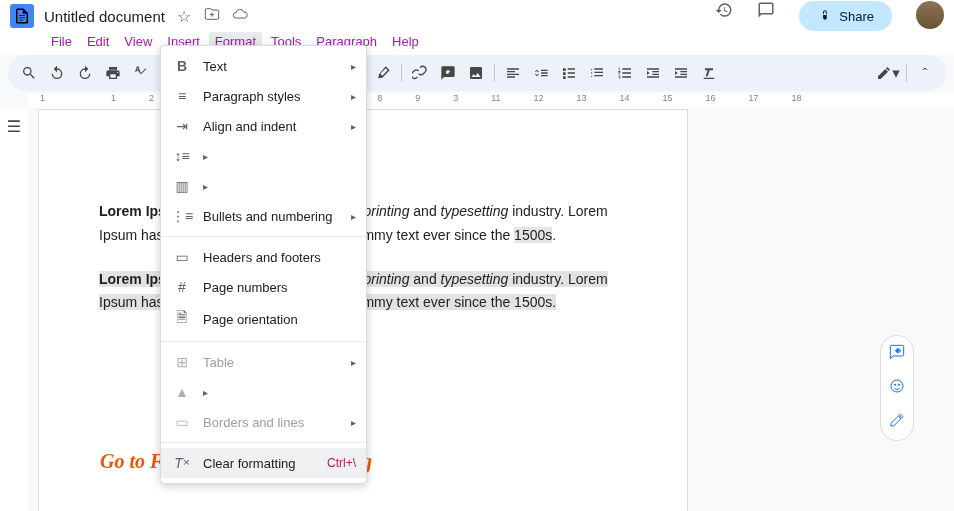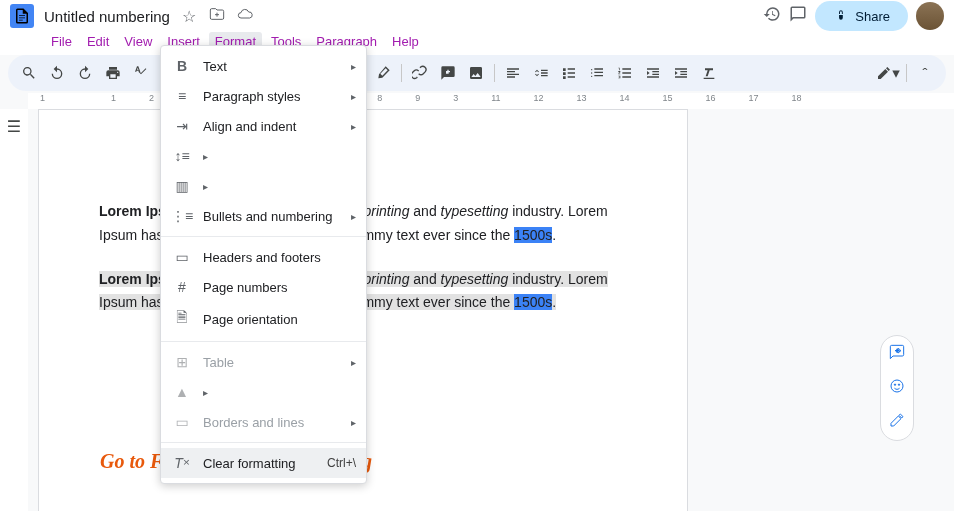--- a/index.html
+++ b/index.html
@@ -3,21 +3,21 @@
 <meta charset="utf-8">
 <style>
 * { margin:0; padding:0; box-sizing:border-box; font-family:Arial,sans-serif; }
 body { width:954px; height:511px; background:#f8f9fa; overflow:hidden; position:relative; }
 .titlebar { display:flex; align-items:center; padding:5px 10px; background:#fff; height:32px; }
 .logo { width:24px; height:24px; background:#4285f4; border-radius:3px; display:flex; align-items:center; justify-content:center; margin-right:10px; }
 .logo svg { fill:#fff; }
 .doctitle { font-size:15px; color:#202124; margin-right:8px; }
 .title-icons span { margin:0 4px; color:#5f6368; cursor:pointer; }
 .spacer { flex:1; }
-.rt { display:flex; align-items:center; gap:8px; }
+.rt { display:flex; align-items:flex-start; gap:24px; }
 .rticon { color:#5f6368; cursor:pointer; }
 .sharebtn { background:#c2e7ff; border-radius:40px; padding:7px 18px; font-size:13px; color:#001d35; display:flex; align-items:center; gap:6px; cursor:pointer; }
 .avatar { width:28px; height:28px; border-radius:50%; background:linear-gradient(#8b7355,#6b5335); }
 .menubar { display:flex; padding:0 40px 4px 45px; background:#fff; gap:3px; font-size:13px; color:#a21caf; }
 .menuitem { padding:2px 6px; cursor:pointer; border-radius:3px; }
 .menuitem.active { background:#e8eaed; }
 .toolbar { display:flex; align-items:center; padding:4px 8px; background:#edf2fa; margin:0 8px; border-radius:24px; height:36px; gap:2px; }
 .tbtn { width:26px; height:26px; display:flex; align-items:center; justify-content:center; color:#444746; cursor:pointer; border-radius:4px; font-size:15px; }
 .tsep { width:1px; height:18px; background:#c7c7c7; margin:0 3px; }
 .fontsize { display:flex; align-items:center; border:1px solid #c7c7c7; border-radius:4px; height:22px; }
@@ -30,50 +30,50 @@
 .colorA::after { content:''; position:absolute; bottom:2px; left:6px; width:14px; height:3px; background:#000; }
 .ruler-area { display:flex; margin-top:2px; }
 .hruler { flex:1; background:#fff; position:relative; height:16px; }
 .hruler .nums { display:flex; font-size:9px; color:#80868b; padding-left:12px; gap:33px; }
 .content { display:flex; height:calc(100% - 90px); }
 .leftbar { width:28px; background:#fff; padding-top:8px; text-align:center; color:#444746; }
 .docarea { flex:1; background:#f8f9fa; position:relative; padding-left:10px; }
 .page { background:#fff; width:650px; height:480px; border:1px solid #dadce0; position:relative; padding:90px 60px 0 60px; font-size:14px; line-height:1.7; color:#202124; }
 .para { margin-bottom:20px; }
 .highlighted { background:#e2e2e2; }
-.hl1500 { background:#3b82f6; }
+.hl1500 { background:#e5e5e5; }
 .b { font-weight:bold; }
 .i { font-style:italic;margin-top:18px; }
 .dropdown { position:absolute; left:160px; top:45px; width:207px; background:#fff; box-shadow:0 2px 10px rgba(0,0,0,0.2); border:1px solid #dadce0; border-radius:4px; z-index:100; font-size:13px; color:#202124; padding:5px 0; }
 .ditem { display:flex; align-items:center; padding:5px 10px; min-height:30px; cursor:pointer; }
 .ditem.hovered { background:#eef0f2; }
 .dicon { width:22px; margin-right:10px; color:#5f6368; display:flex; justify-content:center; font-size:14px; }
 .dlabel { flex:1; }
-.dsub { color:#404040; font-size:12px; }
+.dsub { color:#be185d; font-size:12px; }
 .darrow { color:#5f6368; font-size:10px; }
 .dsep { height:1px; background:#e8eaed; margin:5px 0; }
 .disabled { color:#9aa0a6; }
 .disabled .dicon { opacity:0.5; }
 .floatbar { position:absolute; right:40px; top:335px; background:#fff; border:1px solid #dadce0; border-radius:20px; padding:8px 4px; display:flex; flex-direction:column; gap:14px; }
 .floatbar span { color:#1a73e8; width:24px; text-align:center; cursor:pointer; }
 .anno { position:absolute; left:100px; top:450px; font-family:cursive,'Comic Sans MS'; font-size:20px; color:#e8590c; font-weight:600; z-index:50; font-style:italic;}
 .arrow { position:absolute; left:190px; top:356px; z-index:49; }
 svg.ic { width:16px; height:16px; fill:currentColor; }
 svg.ic18 { width:18px; height:18px; fill:currentColor; }
 </style>
 </head>
 <body>
 
 <div class="titlebar">
   <div class="logo">
     <svg class="ic18" viewBox="0 0 24 24">
         <path d="M14 2H6a2 2 0 00-2 2v16a2 2 0 002 2h12a2 2 0 002-2V8l-6-6zM6 20V4h7v5h5v11H6zm2-9h8v1H8v-1zm0 3h8v1H8v-1zm0 3h5v1H8v-1z"></path>
       </svg>
   </div>
-  <div class="doctitle">Untitled numbering</div>
+  <div class="doctitle">Untitled document</div>
   <div class="title-icons">
     <span>☆</span>
     <span><svg class="ic" viewBox="0 0 24 24">
           <path d="M10 4H4a2 2 0 00-2 2v12a2 2 0 002 2h16a2 2 0 002-2V8a2 2 0 00-2-2h-8l-2-2z" fill="none" stroke="#5f6368" stroke-width="1.5"></path>
           <path d="M12 10v6m-3-3h6" stroke="#5f6368" stroke-width="1.5" fill="none"></path>
         </svg></span>
     <span><svg class="ic" viewBox="0 0 24 24">
           <path d="M19 18H6a4 4 0 010-8 6 6 0 0111.5-1A4 4 0 0119 18z" fill="none" stroke="#5f6368" stroke-width="1.5"></path>
         </svg></span>
   </div>

